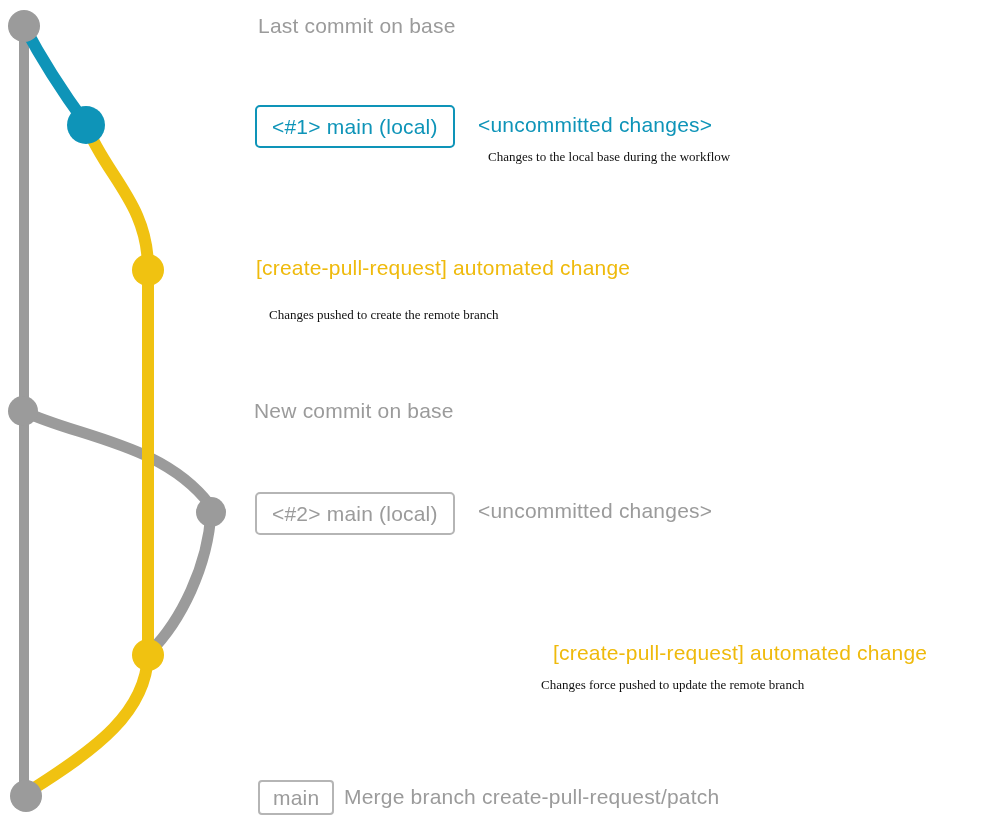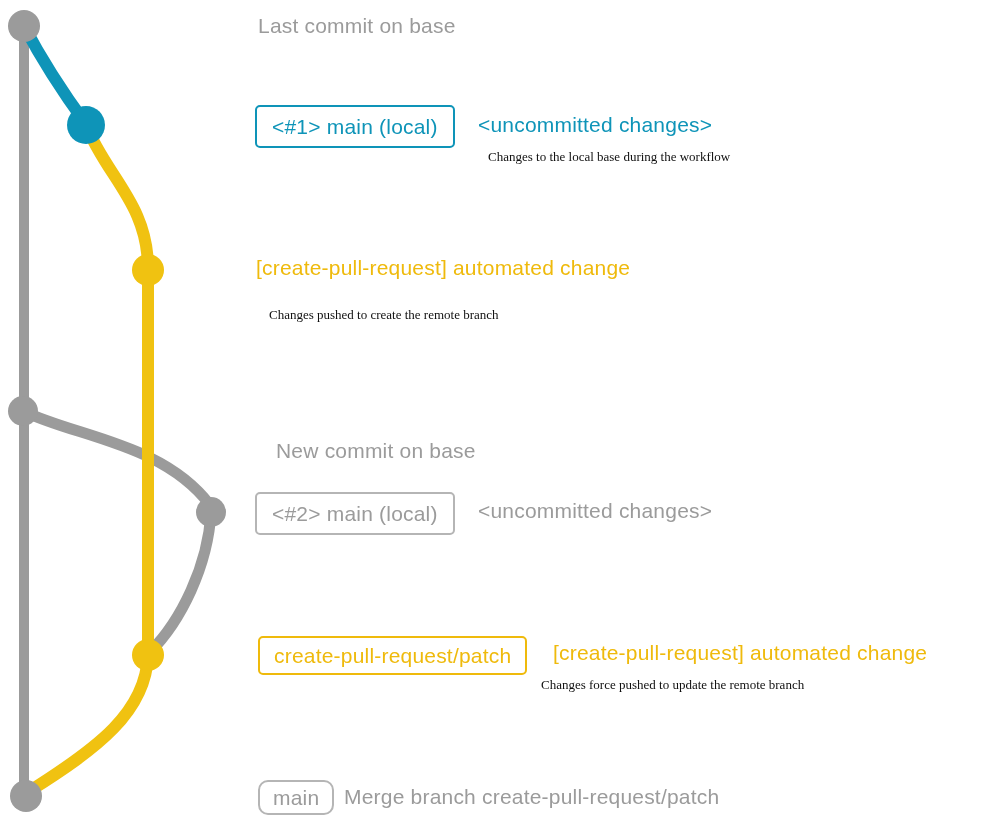--- a/index.html
+++ b/index.html
@@ -56,21 +56,21 @@
     background: #ffffff;
     border-style: solid;
     border-width: 2px;
     border-radius: 5px;
     padding: 7px 15px;
     line-height: 1.2;
   }
   .badge-blue   { color: var(--c-blue);        border-color: var(--c-blue); }
   .badge-gray   { color: var(--c-gray);        border-color: var(--c-gray_border); }
   .badge-yellow { color: var(--c-yellow_text); border-color: var(--c-yellow_text); padding: 5px 14px; }
-  .badge-small  { padding: 3px 13px; border-radius: 10px; }
+  .badge-small  { padding: 3px 13px; border-radius: 4px; }
 </style>
 </head>
 <body>
 
 <div class="canvas">
 
   <svg class="graph-svg" width="981" height="827" viewBox="0 0 981 827">
 
     <path d="M24 24 L24 797" stroke-width="10" class="st-gray"></path>
 
@@ -94,25 +94,24 @@
 
   <div class="lbl t-gray" style="left:258px; top:26px;">Last commit on base</div>
 
   <div class="badge badge-blue" style="left:255px; top:105px;">&lt;#1&gt; main (local)</div>
   <div class="lbl t-blue" style="left:478px; top:125px;">&lt;uncommitted changes&gt;</div>
   <div class="desc" style="left:488px; top:157px;">Changes to the local base during the workflow</div>
 
   <div class="lbl t-yellow" style="left:256px; top:268px;">[create-pull-request] automated change</div>
   <div class="desc" style="left:269px; top:299px;margin-top:16px;">Changes pushed to create the remote branch</div>
 
-  <div class="lbl t-gray" style="left:276px; top:411px;margin-top:40px;">New commit on base</div>
+  <div class="lbl t-gray" style="left:254px; top:411px;">New commit on base</div>
 
   <div class="badge badge-gray" style="left:255px; top:492px;">&lt;#2&gt; main (local)</div>
   <div class="lbl t-gray" style="left:478px; top:511px;">&lt;uncommitted changes&gt;</div>
 
-  <div class="badge badge-yellow" style="left:258px; top:636px;">create-pull-request/patch</div>
   <div class="lbl t-yellow" style="left:553px; top:653px;">[create-pull-request] automated change</div>
   <div class="desc" style="left:541px; top:685px;">Changes force pushed to update the remote branch</div>
 
   <div class="badge badge-gray badge-small" style="left:258px; top:780px;">main</div>
   <div class="lbl t-gray" style="left:344px; top:797px;">Merge branch create-pull-request/patch</div>
 
 </div>
 
 </body></html>

